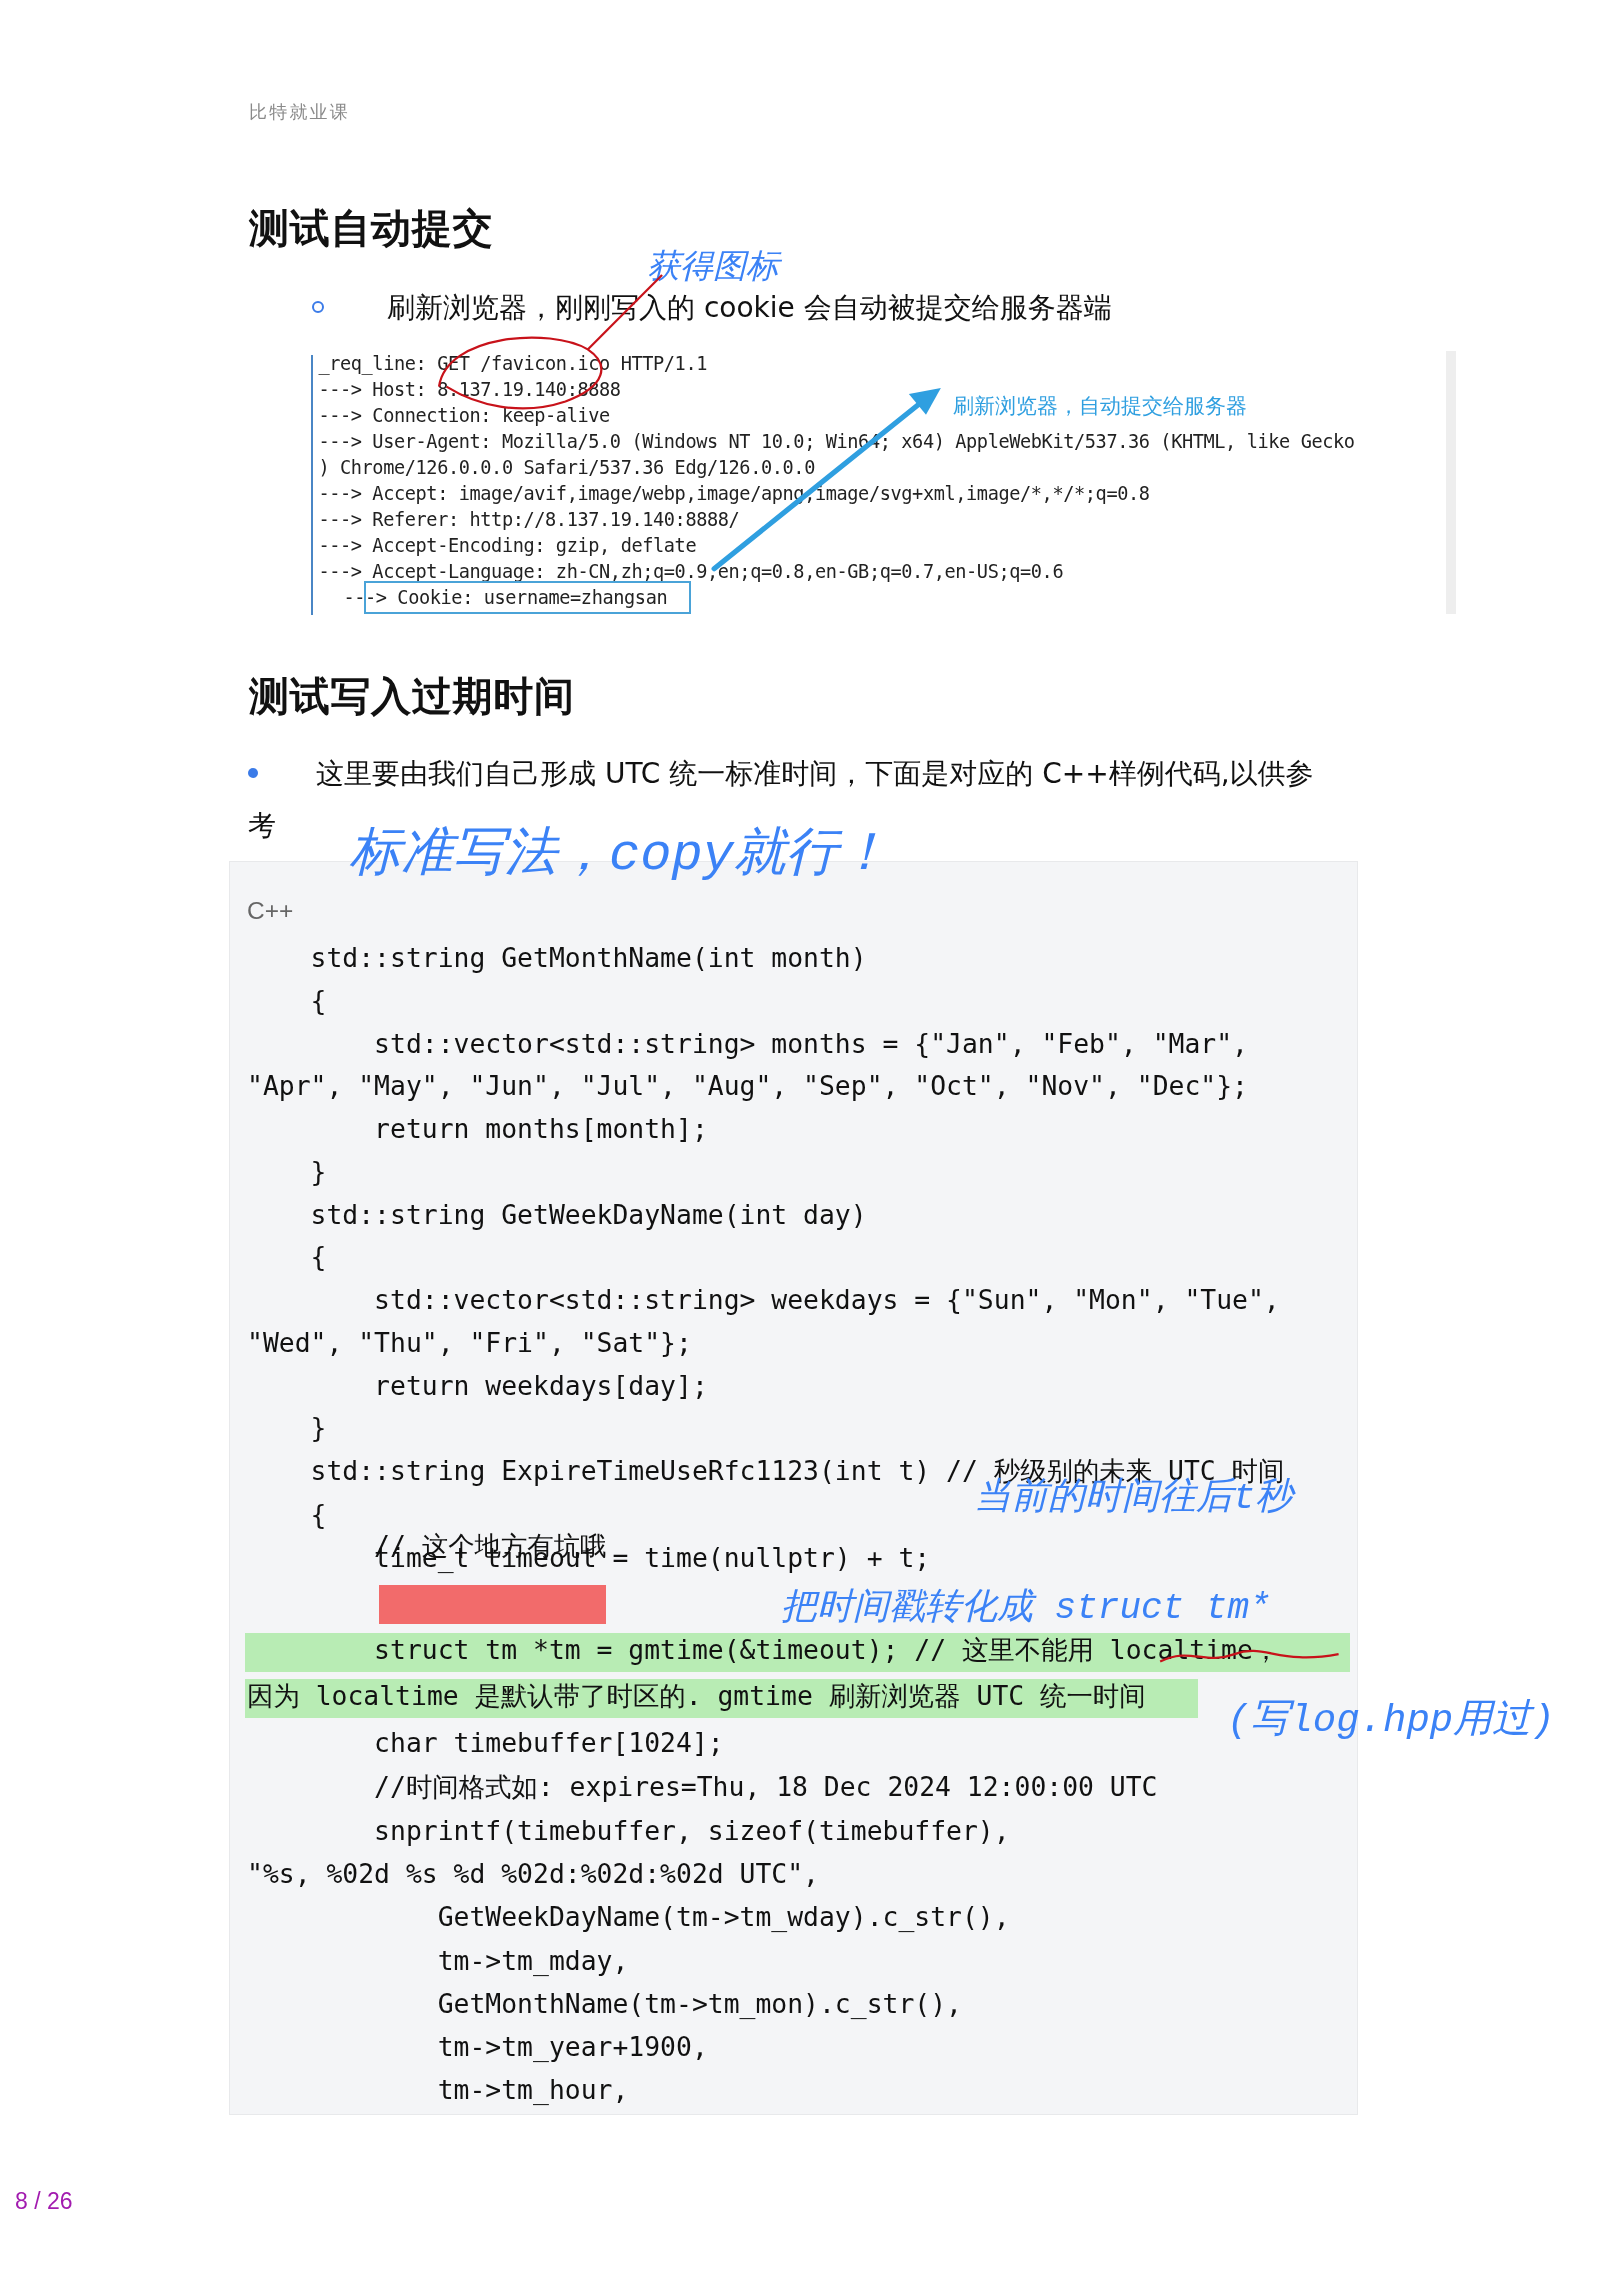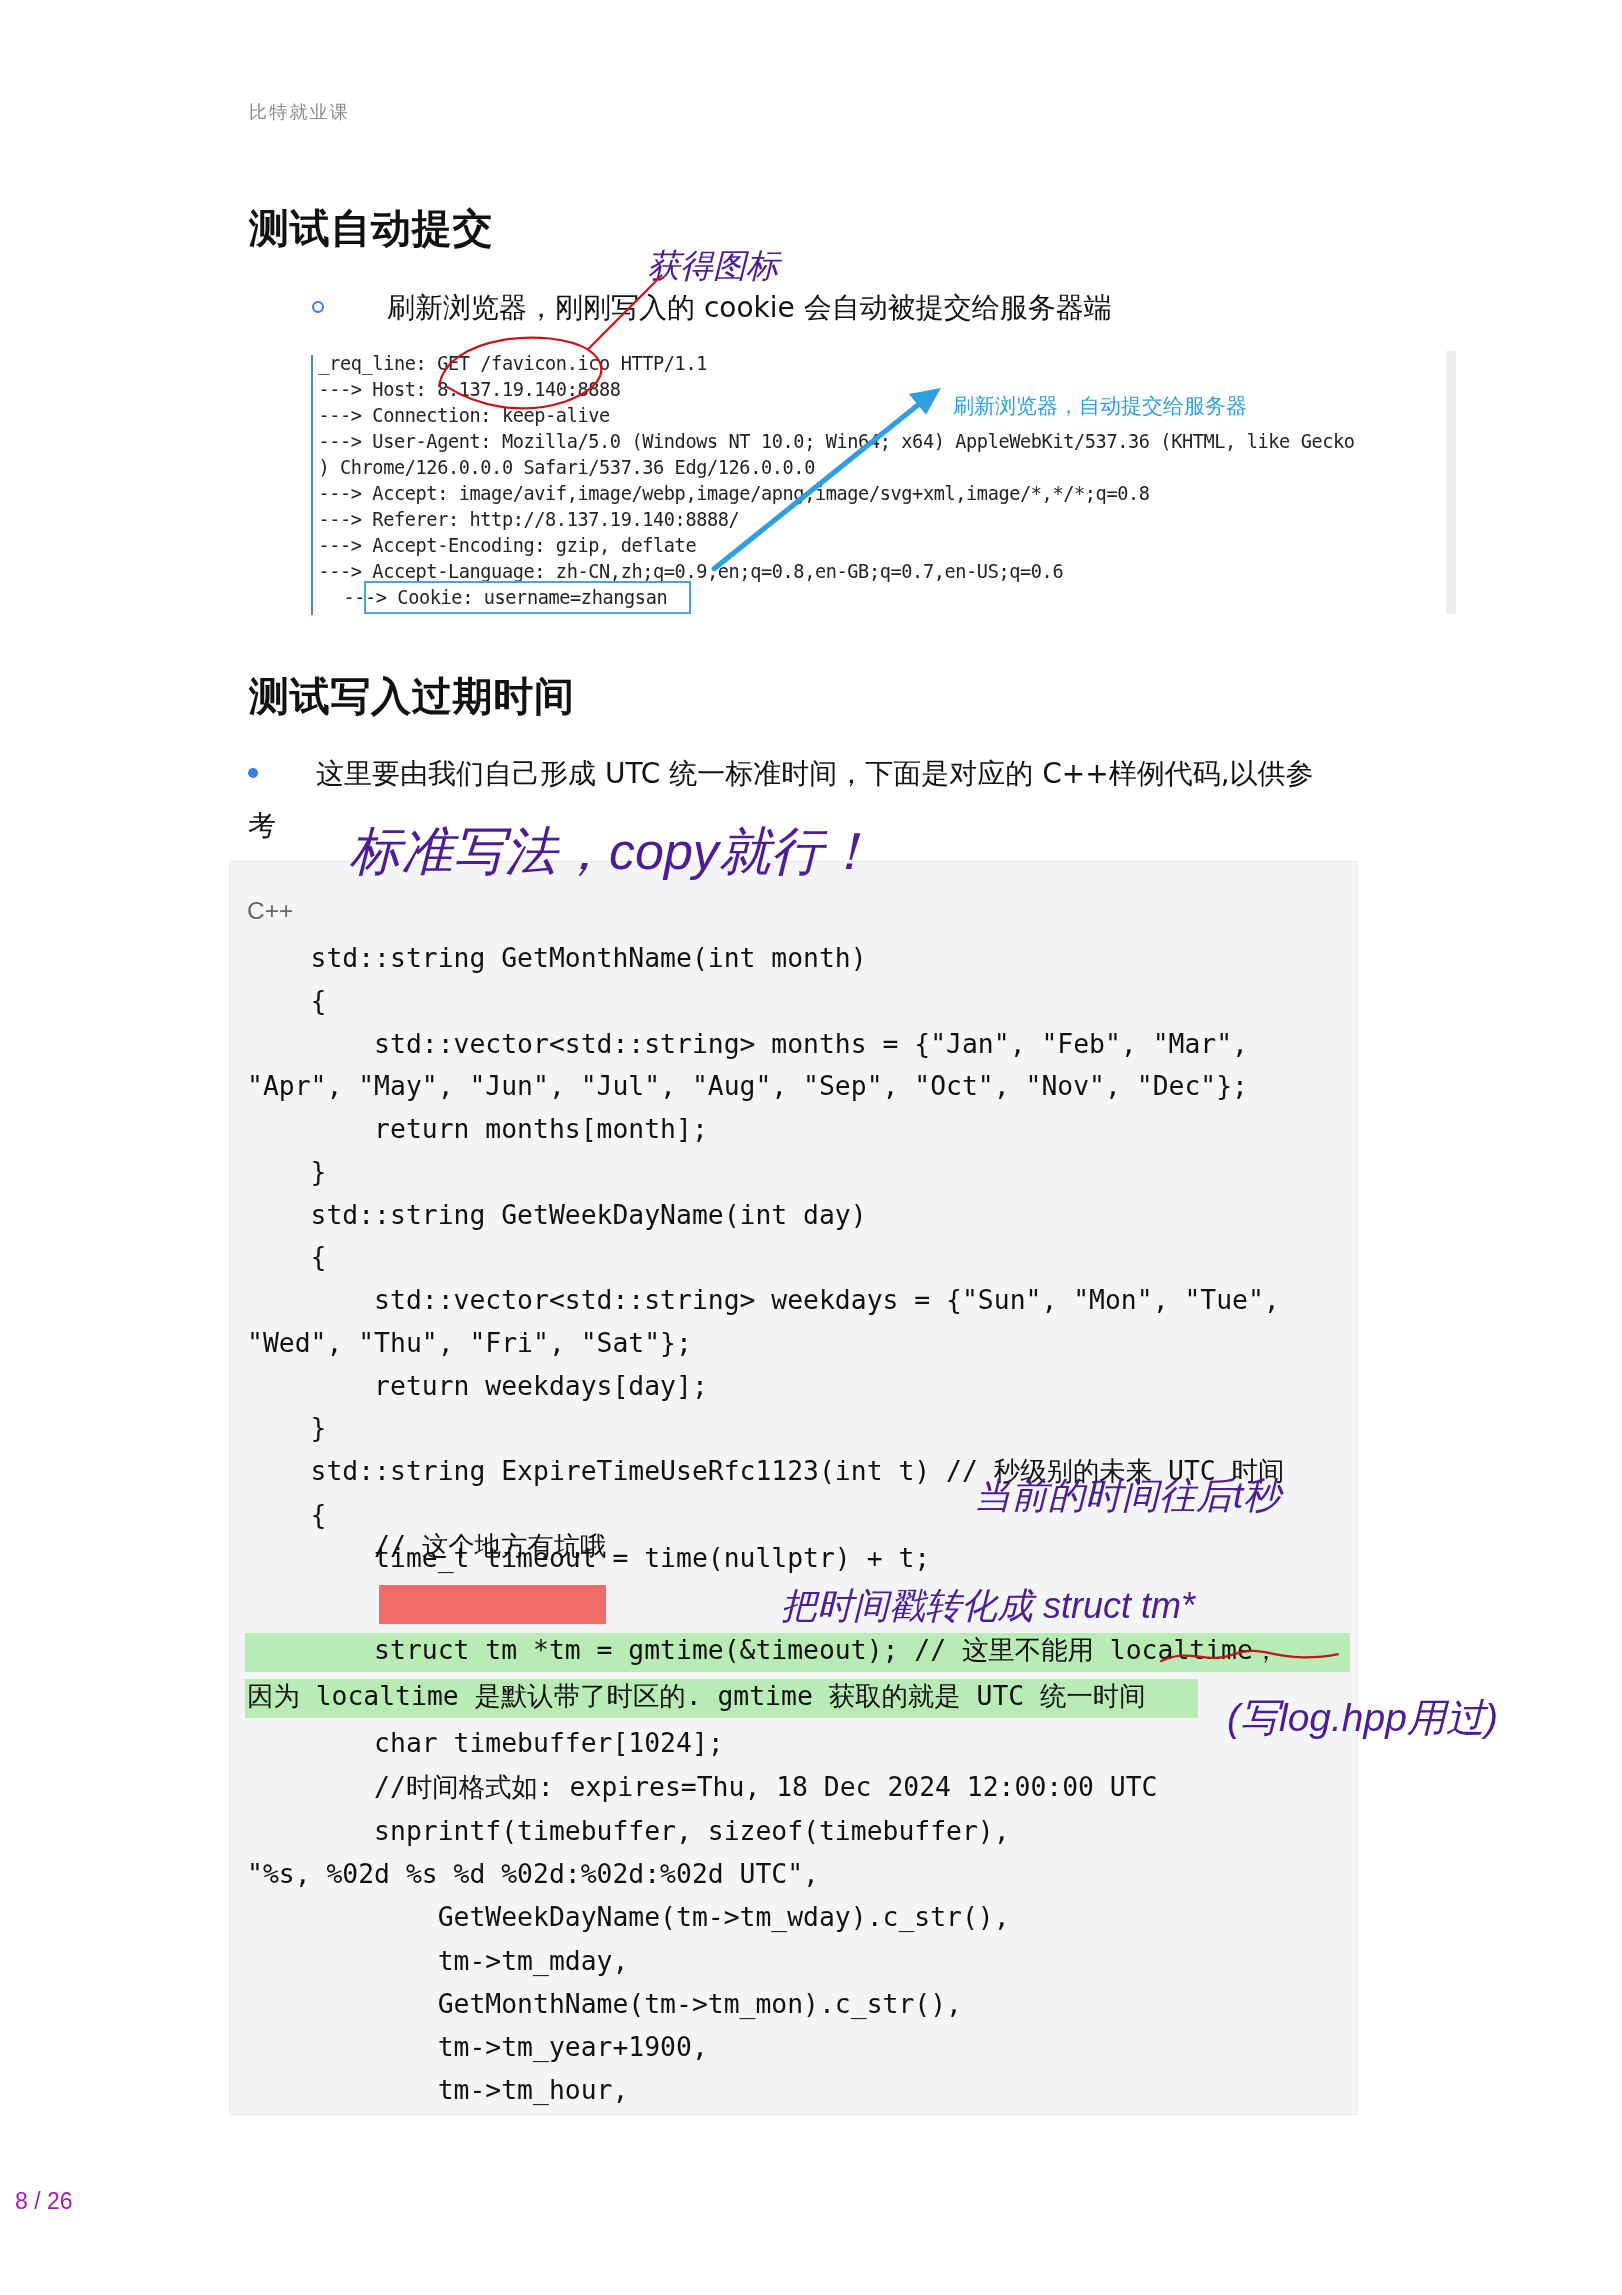--- a/index.html
+++ b/index.html
@@ -26,21 +26,21 @@
   
   .code-block { left: 229px; top: 861px; width: 1129px; height: 1254px; background: #f4f5f7;
                 border: 1.5px solid #e8e9eb; box-sizing: border-box; }
   .code-lang { left: 247px; top: 897px; font-size: 24.5px; color: #666; font-family: "Liberation Sans", sans-serif; }
   .code-line { position: absolute; left: 247px; font-family: "DejaVu Sans Mono", "Liberation Mono", monospace;
                font-size: 26.4px; color: #111; white-space: pre; line-height: 37px; }
   .hl-red { background: #f26b6b; }
   .hl-green { background: #b8ecb4; }
   .page-number { left: 0; width: 1623px; top: 2188px; font-size: 23px; color: #a21caf;
                  font-family: "Liberation Sans", sans-serif; padding-left: 15px; }
-  .handwriting { position: absolute; color: #4c1d95; font-family: Liberation Sans, sans-serif; font-style: italic; }
+  .handwriting { position: absolute; color: #3b82f6; font-family: Liberation Mono, monospace; font-style: italic; }
 </style>
 </head>
 <body>
 
 <div class="abs running-header">比特就业课</div>
 
 <div class="abs h1" style="left:249px; top:201px;">测试自动提交</div>
 <div class="abs bullet-hollow" style="left:312px; top:301px;"></div>
 <div class="abs bullet-text" style="left:387px; top:289px;">刷新浏览器，刚刚写入的 cookie 会自动被提交给服务器端</div>
 
@@ -84,21 +84,21 @@
 <div class="code-line" style="top:1452px;">    std::string ExpireTimeUseRfc1123(int t) // 秒级别的未来 UTC 时间</div>
 <div class="code-line" style="top:1496px;">    {</div>
 <div class="code-line" style="top:1539px;">        time_t timeout = time(nullptr) + t;</div>
 
 <div class="abs hl-red" style="left:379px; top:1585px; width:227px; height:39px;"></div>
 <div class="code-line" style="top:1527px;">        // 这个地方有坑哦</div>
 
 <div class="abs hl-green" style="left:245px; top:1633px; width:1105px; height:39px;"></div>
 <div class="code-line" style="top:1631px;">        struct tm *tm = gmtime(&amp;timeout); // 这里不能用 localtime，</div>
 <div class="abs hl-green" style="left:245px; top:1679px; width:953px; height:39px;"></div>
-<div class="code-line" style="top:1677px;">因为 localtime 是默认带了时区的. gmtime 获取的就是 UTC 统一时间</div>
+<div class="code-line" style="top:1677px;">因为 localtime 是默认带了时区的. gmtime 刷新浏览器 UTC 统一时间</div>
 
 <div class="code-line" style="top:1724px;">        char timebuffer[1024];</div>
 <div class="code-line" style="top:1768px;text-align:right;">        //时间格式如: expires=Thu, 18 Dec 2024 12:00:00 UTC</div>
 <div class="code-line" style="top:1812px;">        snprintf(timebuffer, sizeof(timebuffer),</div>
 <div class="code-line" style="top:1855px;">"%s, %02d %s %d %02d:%02d:%02d UTC",</div>
 <div class="code-line" style="top:1898px;">            GetWeekDayName(tm-&gt;tm_wday).c_str(),</div>
 <div class="code-line" style="top:1942px;">            tm-&gt;tm_mday,</div>
 <div class="code-line" style="top:1985px;">            GetMonthName(tm-&gt;tm_mon).c_str(),</div>
 <div class="code-line" style="top:2028px;">            tm-&gt;tm_year+1900,</div>
 <div class="code-line" style="top:2071px;">            tm-&gt;tm_hour,</div>

